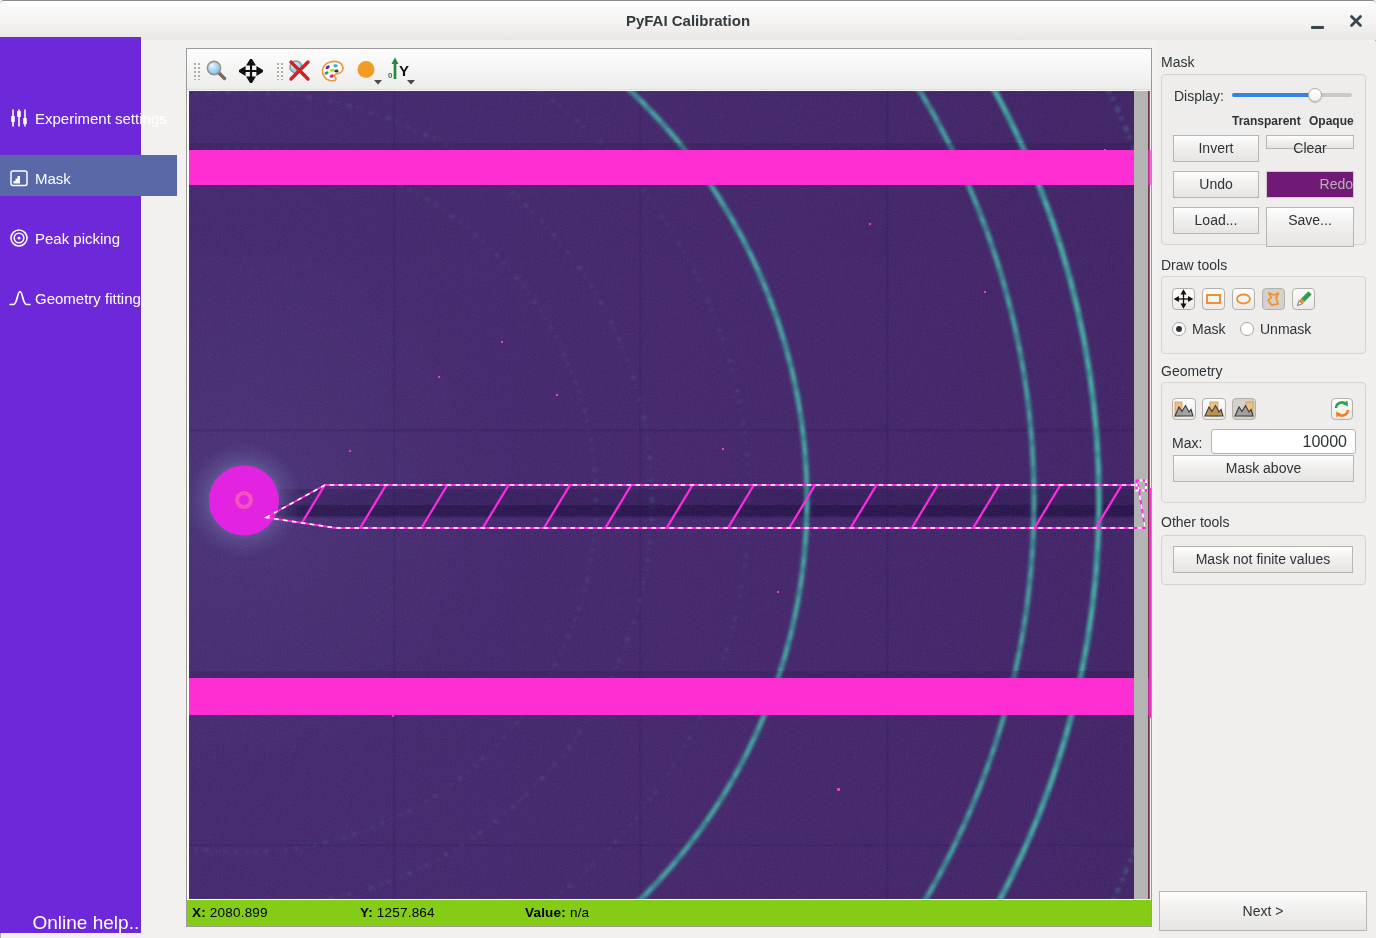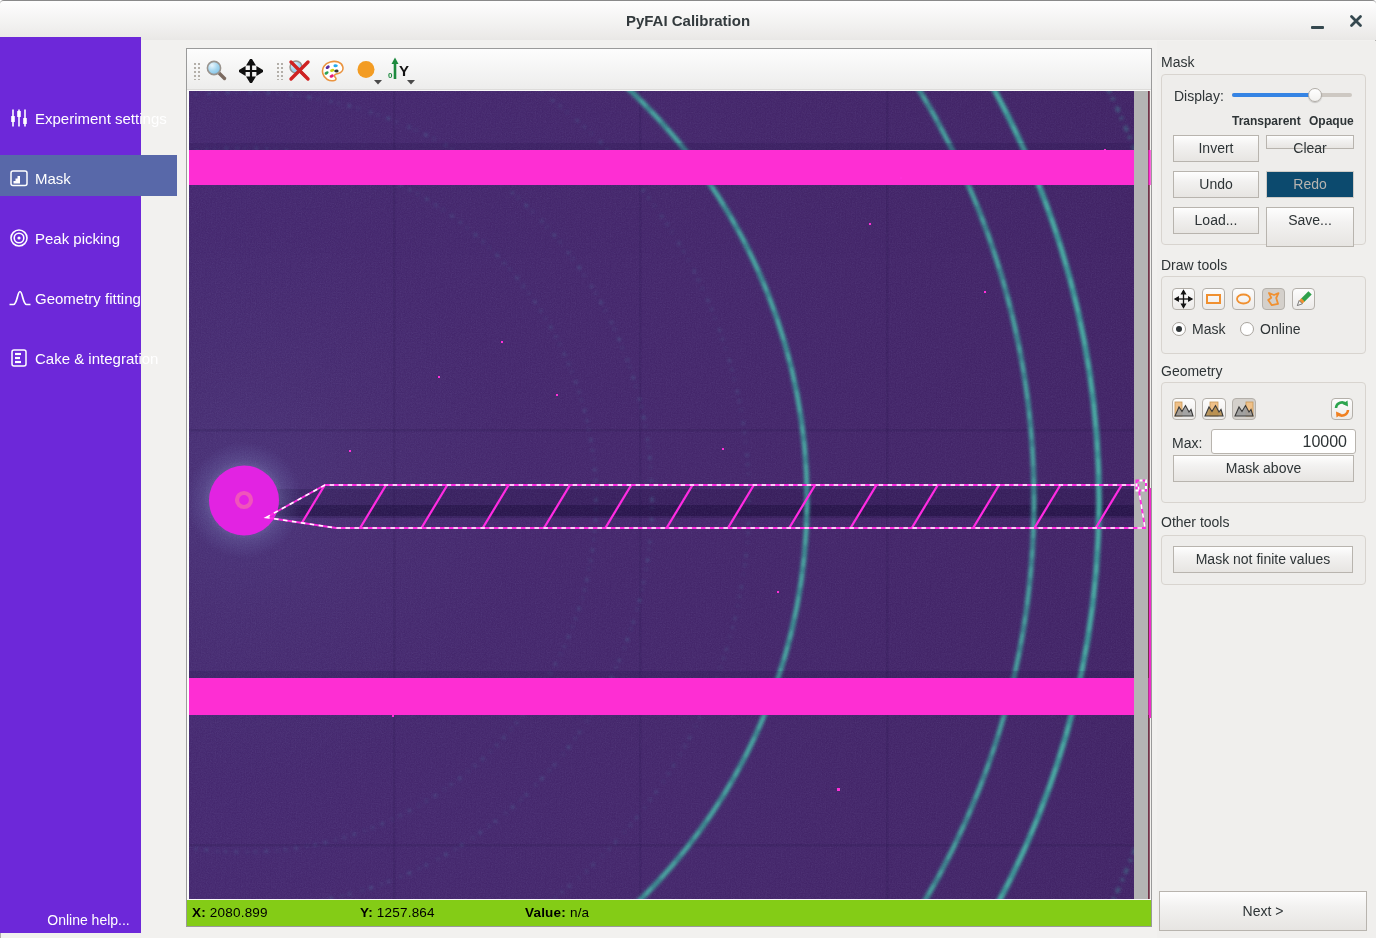--- a/index.html
+++ b/index.html
@@ -13,42 +13,42 @@
 #title { position:absolute; left:0; top:0; width:1376px; height:39px; line-height:39px;
   text-align:center; font-weight:bold; font-size:15px; color:#333a3d; }
 #btnmin { position:absolute; left:1311px; top:25px; width:13px; height:3px; background:#35484f; border-radius:1px; }
 #btnclose { position:absolute; left:1347px; top:11px; width:18px; height:18px; }
 
 #sidebar { position:absolute; left:0; top:36px; width:141px; height:896px; background:#6d28d9; }
 .sbitem { position:absolute; left:0; width:177px; height:60px; color:#ffffff; font-size:15px; }
 .sbitem .txt { position:absolute; left:35px; top:50%; transform:translateY(-50%); white-space:nowrap; }
 .sbitem .ico { position:absolute; left:9px; top:50%; transform:translateY(-50%); width:20px; height:20px; }
 #sbsel { position:absolute; left:0; top:118px; width:177px; height:41px; background:#5868a9; }
-#onlinehelp { position:absolute; left:0; top:875px; width:177px; text-align:center; color:#fff; font-size:14px; }
+#onlinehelp { position:absolute; left:0; top:875px; width:177px; text-align:center; color:#fff; font-size:19px; }
 
 #plot { position:absolute; left:186px; top:47px; width:966px; height:879px;
   border:1px solid #9a9a9a; background:#fbfbfa; }
 #toolbar { position:absolute; left:0px; top:0px; width:964px; height:41px;
   background:linear-gradient(#fdfdfd,#ededec); border-bottom:1px solid #dddcda; }
 .grip { position:absolute; top:13px; width:7px; height:18px;
   background-image:radial-gradient(circle, #b3afa9 1.1px, transparent 1.2px);
   background-size:4px 4px; }
 .tbico { position:absolute; top:3px; width:34px; height:34px; }
 #imgarea { position:absolute; left:2px; top:42px; width:962px; height:808px; }
 #statusbar { position:absolute; left:0px; top:851px; width:964px; height:26px; background:#84cc16;
   font-size:13.5px; letter-spacing:0.2px; color:#000; }
 #statusbar span { position:absolute; top:5px; }
 
 #panel { position:absolute; left:1157px; top:40px; width:219px; height:898px; background:#f0efed; font-size:14px; color:#2e3436; }
 .gbox { position:absolute; left:4px; width:205px; border:1px solid #d8d4cf; border-radius:4px; background:#eeedeb; }
 .plabel { position:absolute; left:4px; font-size:14px; color:#2e3436; }
 .btn { position:absolute; background:linear-gradient(#fefefe,#f2f1f0 40%,#e7e5e2);
   border:1px solid #b8b4ae; border-radius:0; font-size:14px; color:#2e3436;
   text-align:center; font-family:"Liberation Sans",sans-serif; }
-.btn.dis { background:#0c4a6e; border-color:#cfccc7; color:#b7b4b0; }
+.btn.dis { background:#701a75; border-color:#cfccc7; color:#b7b4b0;text-align:right; }
 .tbtn { position:absolute; width:23px; height:22px; background:linear-gradient(#fdfdfd,#eceae8);
   border:1px solid #b4b0aa; border-radius:4px; }
 .tbtn.sel { background:#d4d0cb; }
 </style>
 </head>
 <body>
 <div id="win">
   <div id="titlebar">
     <div id="title">PyFAI Calibration</div>
     <div id="btnmin"></div>
@@ -93,31 +93,20 @@
       </div>
     <div class="sbitem" style="top:171px;">
         <span class="ico">
           <svg width="20" height="20" viewBox="0 0 20 20" fill="none" stroke="#fff">
       <circle cx="10" cy="10" r="8" stroke-width="1.6"></circle>
             <circle cx="10" cy="10" r="4.8" stroke-width="1.6"></circle>
             <circle cx="10" cy="10" r="1.6" fill="#fff" stroke="none"></circle>
       </svg>
         </span>
         <span class="txt">Peak picking</span>
-      </div>
-    <div class="sbitem" style="top:291px;">
-        <span class="ico">
-          <svg width="20" height="20" viewBox="0 0 20 20">
-      <rect x="3" y="2" width="14" height="16" rx="2" fill="none" stroke="#fff" stroke-width="1.5"></rect>
-      <line x1="6" y1="6" x2="12" y2="6" stroke="#fff" stroke-width="2.2"></line>
-      <line x1="6" y1="10" x2="11" y2="10" stroke="#fff" stroke-width="2.2"></line>
-      <line x1="6" y1="14" x2="12" y2="14" stroke="#fff" stroke-width="2.2"></line>
-      </svg>
-        </span>
-        <span class="txt">Cake &amp; integration</span>
       </div>
     <div id="onlinehelp">Online help...</div>
   </div>
 
   <div id="plot">
     <div id="toolbar">
       <div class="grip" style="left:6px;"></div>
       <div class="tbico" style="left:18px; top:10px; width:24px; height:24px;">
         <svg width="24" height="24" viewBox="0 0 24 24">
           <defs>
@@ -367,21 +356,21 @@
         <rect x="8.5" y="1" width="4.6" height="11" fill="#2fa04a"></rect>
         <rect x="8.5" y="11" width="4.6" height="3.2" fill="#f09030"></rect>
         <path d="M8.5,14.2 L13.1,14.2 L10.8,19 Z" fill="#f5f2ee" stroke="#555" stroke-width="0.7"></path>
       </g>
         </svg>
       </div>
     <div style="position:absolute; left:15px; top:281px; width:14px; height:14px; border:1px solid #a8a49e; border-radius:50%; background:#fff;"></div>
     <div style="position:absolute; left:19px; top:285px; width:6px; height:6px; border-radius:50%; background:#2e3436;"></div>
     <div style="position:absolute; left:35px; top:280px;">Mask</div>
     <div style="position:absolute; left:83px; top:281px; width:14px; height:14px; border:1px solid #a8a49e; border-radius:50%; background:#fff;"></div>
-    <div style="position:absolute; left:103px; top:280px;">Online</div>
+    <div style="position:absolute; left:103px; top:280px;">Unmask</div>
 
     <div class="plabel" style="top:322px;">Geometry</div>
     <div class="gbox" style="top:341px; height:121px;"></div>
     <div class="tbtn" style="left:15px; top:357px; width:24px;">
         <svg width="22" height="20" viewBox="0 0 22 20">
       <rect x="2" y="3" width="7" height="14" fill="#efc088" stroke="#c89858" stroke-width="0.8"></rect>
       <path d="M2,17 L6,8 L9,12.5 L12.5,6.5 L16,13 L18,10.5 L20,17 Z" fill="#9b9b9b" fill-opacity="0.9" stroke="#3a3a3a" stroke-width="1.1"></path>
         </svg>
       </div>
     <div class="tbtn" style="left:45px; top:357px; width:24px;">

